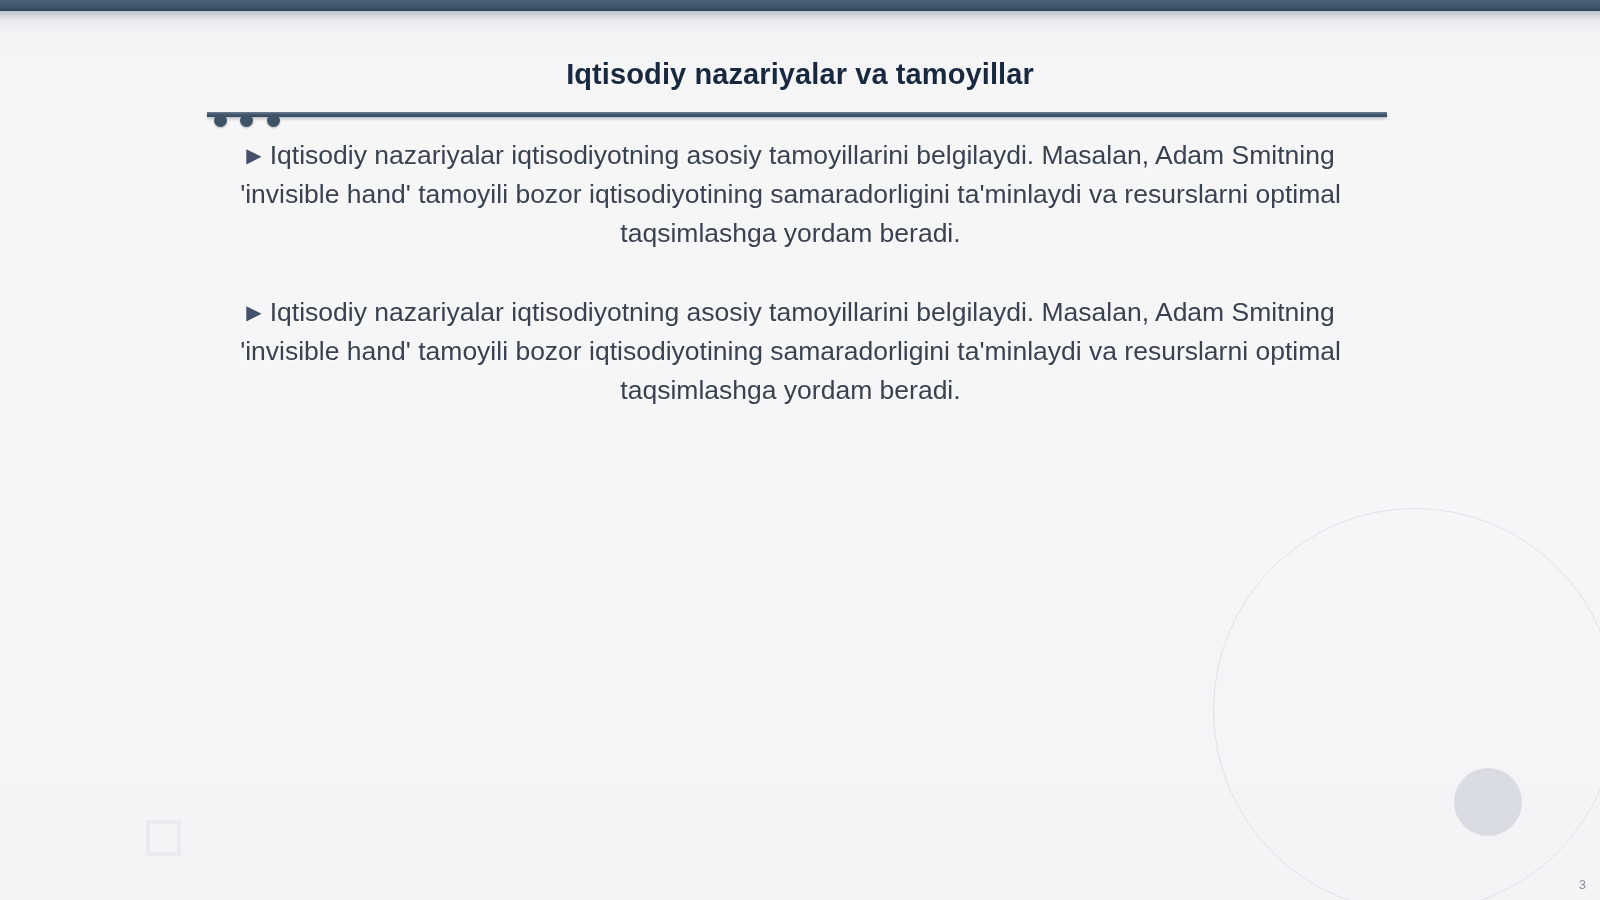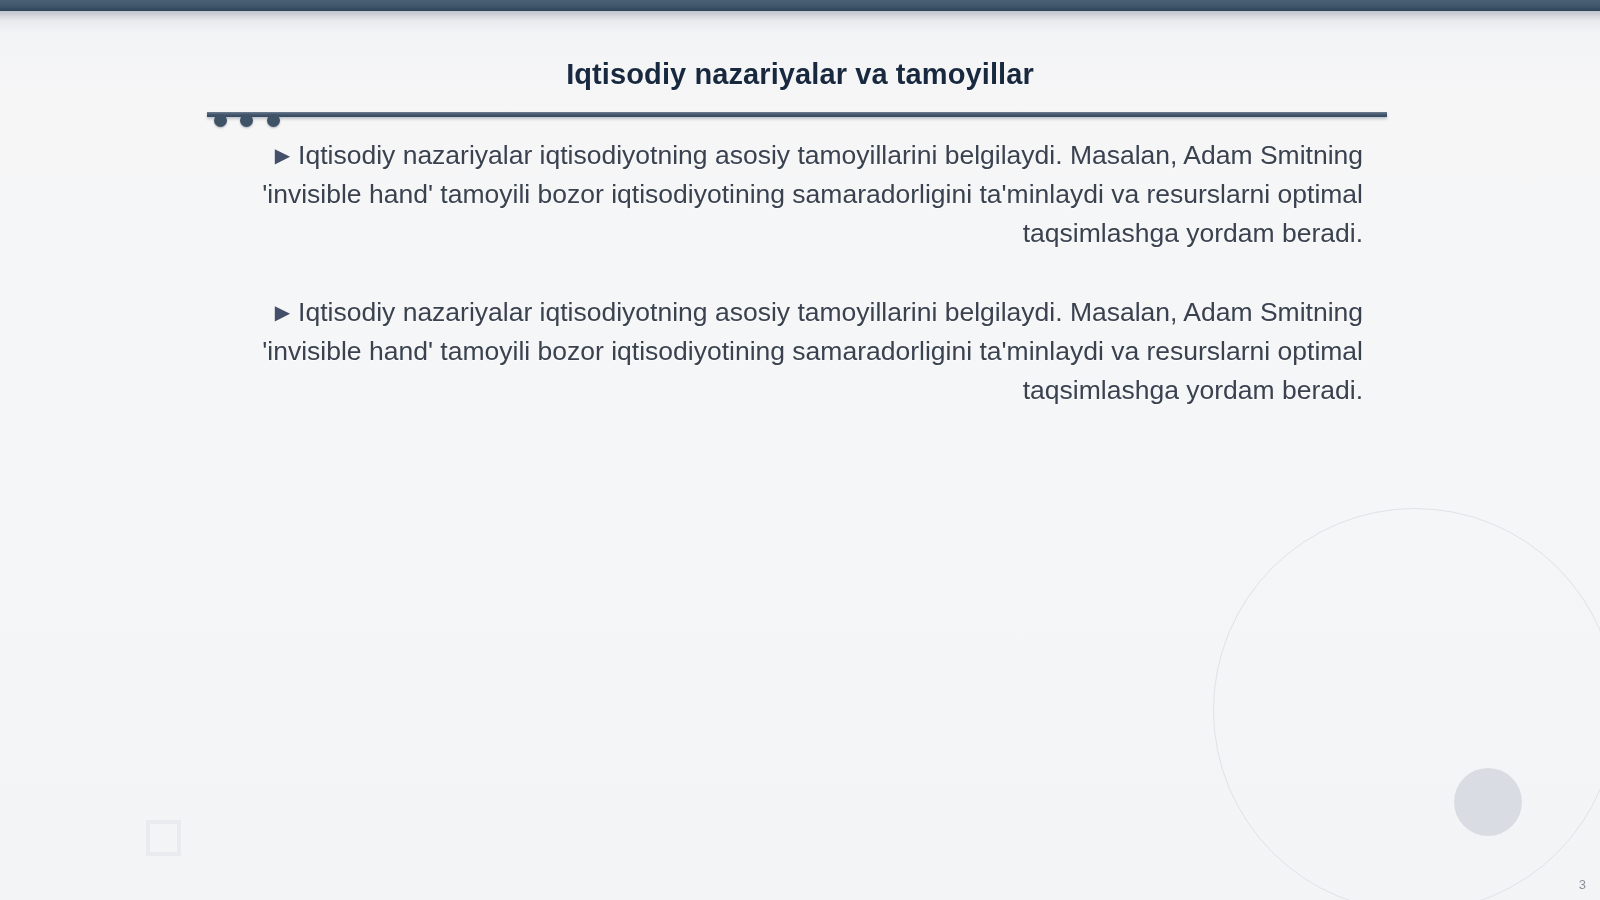--- a/index.html
+++ b/index.html
@@ -105,21 +105,21 @@
     position:absolute;
     left:218px; top:136px;
     width:1145px;
     z-index:3;
   }
   .para {
     font-size:26.5px;
     line-height:39px;
     color:#3a4250;
     margin-bottom:40px;
-    text-align:right;
+    text-align:center;
     text-shadow:0 1px 0 rgba(255,255,255,.7);
   }
   .para:last-child { margin-bottom:0; }
   .bullet-mark {
     color:#44506a;
     font-size:20px;
     margin-right:8px;
     display:inline;
     vertical-align:2px;
   }

